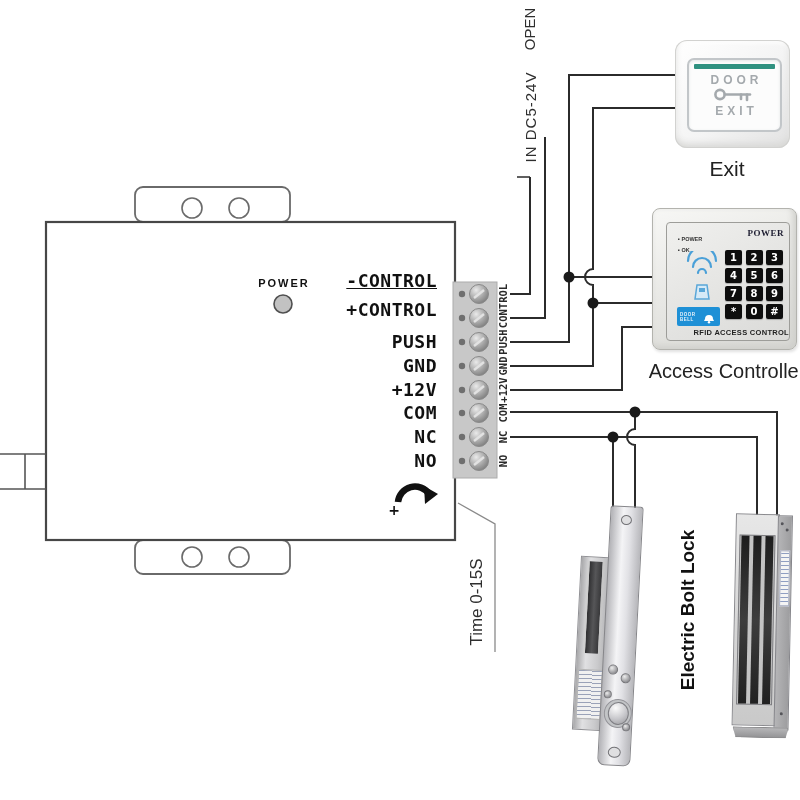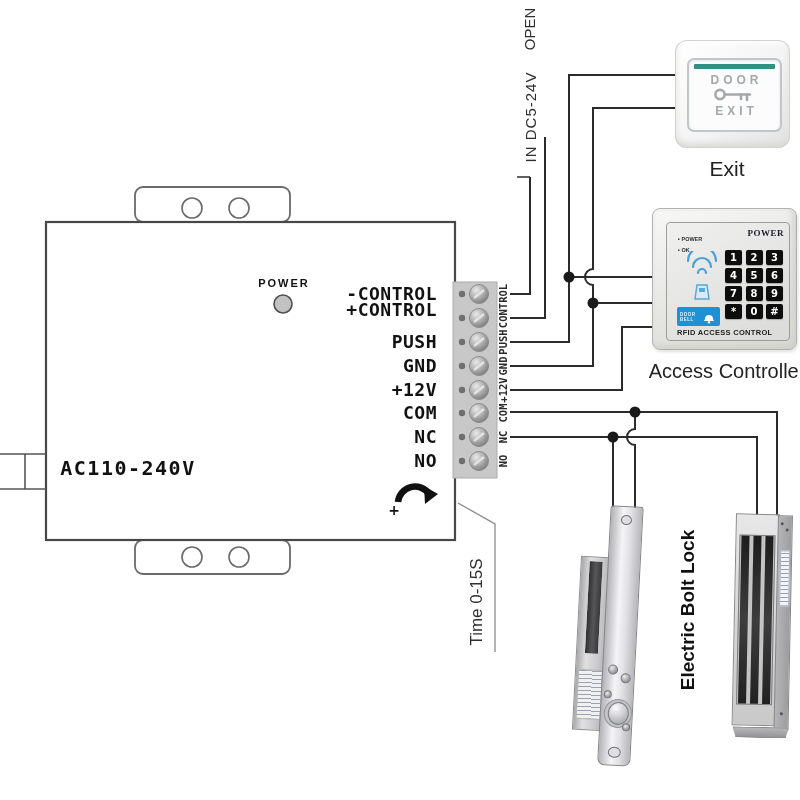--- a/index.html
+++ b/index.html
@@ -37,21 +37,21 @@
                 color:#1c1c30; letter-spacing:0.5px; }
   .ctrl-ind { position:absolute; left:11px; font:bold 5.5px "Liberation Sans",sans-serif; color:#333; }
   .ctrl-keys { position:absolute; left:58px; top:27px; width:61px; display:grid;
     grid-template-columns:repeat(3,17px); grid-auto-rows:14.5px; gap:3.5px; }
   .key { background:#0d0d0d; border-radius:2px; color:#fff; font:bold 10px "DejaVu Sans",sans-serif;
          display:flex; align-items:center; justify-content:center; box-shadow:0 1px 1px #aaa; }
   .doorbell { position:absolute; left:10px; top:84px; width:43px; height:19px; background:#1e90d6;
     border-radius:2px; display:flex; align-items:center; }
   .db-txt { font:bold 4.5px "Liberation Sans",sans-serif; color:#eaf4fb; line-height:5px;
             margin-left:3px; letter-spacing:0.5px; }
-  .ctrl-caption { position:absolute; left:10px; right:0; top:105px; text-align:left;
+  .ctrl-caption { position:absolute; left:10px; right:0; top:105px; text-align:right;
     font:bold 7.5px "Liberation Sans",sans-serif; color:#222; letter-spacing:0.3px; }
 
   
   .bolt { position:absolute; left:580px; top:500px; width:90px; height:272px;
           transform:rotate(3deg); transform-origin:50% 0; }
   .bolt-body { position:absolute; left:4px; top:58px; width:30px; height:172px;
     border:1px solid #909094; background:linear-gradient(90deg,#a8a8aa,#e0e0e2 30%,#cacacc 70%,#b0b0b2); }
   .bolt-dark { position:absolute; left:6px; top:4px; width:13px; height:92px;
     background:linear-gradient(90deg,#2f2f31,#565658 50%,#38383a);
     border-left:2px solid #cfcfcf; border-right:2px solid #c6c6c6; }
@@ -178,25 +178,24 @@
     <g>
       <path d="M398,502 A17,17 0 0 1 429,494" fill="none" stroke="#111" stroke-width="6.5"></path>
       <polygon points="424,486 438,494 425,504" fill="#111"></polygon>
     </g>
 
     <path d="M458,503 L495,524 V652" fill="none" stroke="#8a8a8a" stroke-width="1.3"></path>
   </svg>
 
   <div class="hlabel" style="left:284px;top:283px;font:bold 11px 'Liberation Sans',sans-serif;letter-spacing:2px;color:#111;">POWER</div>
 
-  <div class="hlabel" style="left:128px;top:468px;font:bold 20px 'DejaVu Sans Mono',monospace;letter-spacing:1.5px;color:#111;">AC110-240V</div>
 
   <div class="hlabel" style="left:394px;top:510px;font:bold 14px 'DejaVu Sans',sans-serif;color:#111;">+</div>
 
-  <div class="term" style="top:284px;">-CONTROL</div>
+  <div class="term" style="top:271px;text-decoration:underline;">-CONTROL</div>
   <div class="term" style="top:300px;">+CONTROL</div>
   <div class="term" style="top:332px;">PUSH</div>
   <div class="term" style="top:356px;">GND</div>
   <div class="term" style="top:380px;">+12V</div>
   <div class="term" style="top:403px;">COM</div>
   <div class="term" style="top:427px;">NC</div>
   <div class="term" style="top:451px;">NO</div>
 
   <div class="strip" style="top:306px;">CONTROL</div>
   <div class="strip" style="top:342px;">PUSH</div>

